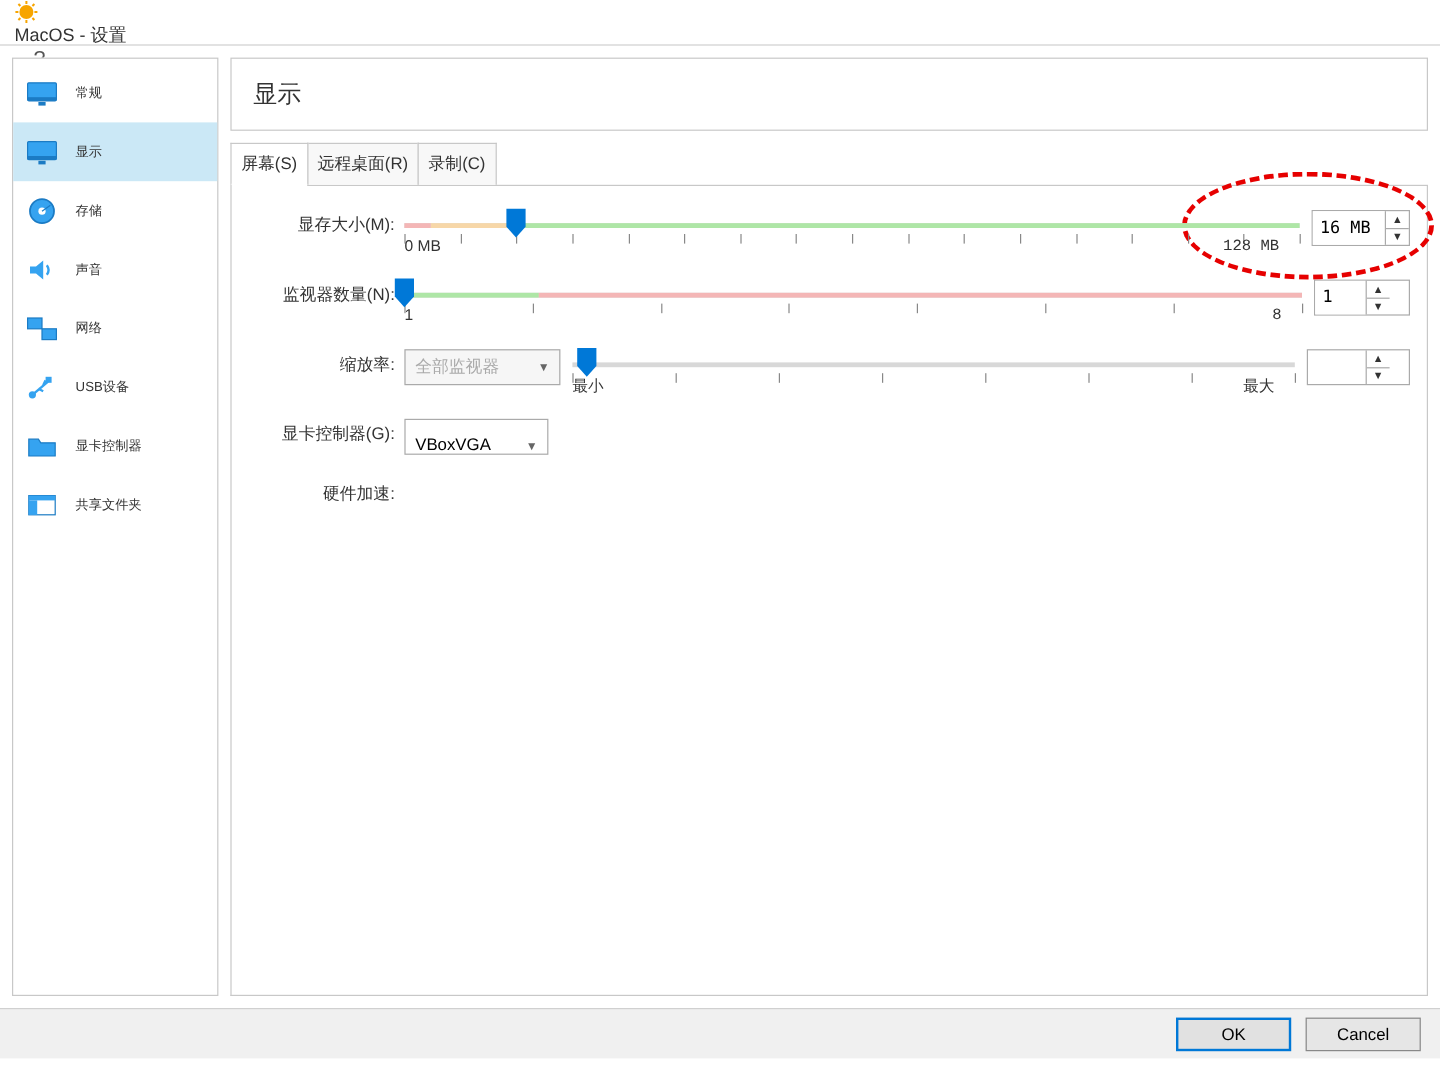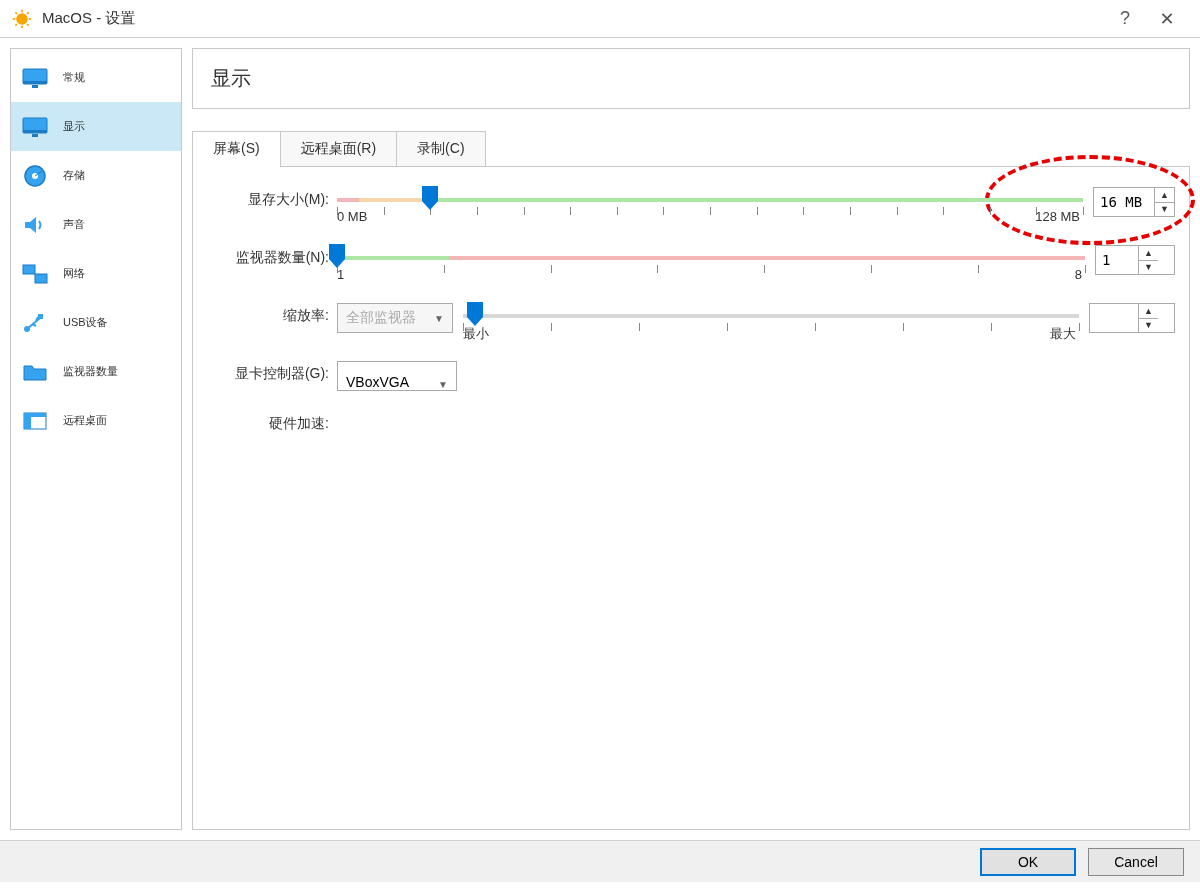--- a/index.html
+++ b/index.html
@@ -9,23 +9,24 @@
   background: #fff;
   width: 1200px;
   height: 892px;
   overflow: hidden;
   position: relative;
 }
 .titlebar {
   height: 38px;
   border-bottom: 1px solid #d0d0d0;
   display: flex;
-  align-items: center;
+  align-items: flex-start;
   padding: 0 12px;
   background: #fff;
+  flex-direction: column;
 }
 .titlebar .app-icon {
   width: 20px; height: 20px;
   margin-right: 10px;
 }
 .titlebar .title {
   flex: 1;
   color: #333;
   font-size: 15px;
 }
@@ -76,30 +77,29 @@
 }
 .page-title {
   font-size: 20px;
   color: #333;
 }
 .tab-strip {
   display: flex;
   border-bottom: 1px solid #c8c8c8;
 }
 .tab {
-  padding: 8px 20px;
+  padding: 8px 8px;
   border: 1px solid #c8c8c8;
   border-bottom: none;
   background: #fff;
   margin-right: -1px;
   cursor: pointer;
   font-size: 14px;
   color: #333;
   position: relative;
-  margin-top: 12px;
 }
 .tab.active {
   background: #fff;
   z-index: 2;
 }
 .tab.active::after {
   content: "";
   position: absolute;
   left: 0; right: 0; bottom: -1px;
   height: 2px; background: #fff;
@@ -165,21 +165,21 @@
   cursor: pointer;
 }
 .slider-labels {
   position: absolute;
   left: 0; right: 0;
   top: 22px;
   font-size: 13px;
   color: #333;
 }
 .slider-labels .left-l { position: absolute; left: 0; }
-.slider-labels .right-l { position: absolute; right: 3px; }
+.slider-labels .right-l { position: absolute; right: 17px; font-family: Liberation Mono, monospace; }
 .spin-box {
   display: flex;
   align-items: stretch;
   border: 1px solid #aaa;
   height: 30px;
   background: #fff;
 }
 .spin-box input {
   border: none;
   width: 60px;
@@ -334,31 +334,31 @@
           </svg>
         </span>
       <span class="side-label">USB设备</span>
     </div>
     <div class="side-item">
       <span class="side-icon">
           <svg width="26" height="22" viewBox="0 0 26 22">
             <path d="M2 5 L10 5 L12 8 L24 8 L24 19 L2 19 Z" fill="#35a3f0" stroke="#1b7bc4"></path>
           </svg>
         </span>
-      <span class="side-label">监视器数量</span>
+      <span class="side-label">显卡控制器</span>
     </div>
     <div class="side-item">
       <span class="side-icon">
           <svg width="26" height="22" viewBox="0 0 26 22">
             <rect x="2" y="3" width="22" height="16" fill="#fff" stroke="#1b7bc4"></rect>
             <rect x="2" y="3" width="22" height="4" fill="#35a3f0"></rect>
             <rect x="2" y="7" width="7" height="12" fill="#35a3f0"></rect>
           </svg>
         </span>
-      <span class="side-label">远程桌面</span>
+      <span class="side-label">共享文件夹</span>
     </div>
   </div>
 
   <div class="main">
     <div class="page-title-box">
       <div class="page-title">显示</div>
     </div>
 
     <div class="tab-strip">
       <div class="tab active">屏幕(S)</div>
@@ -454,21 +454,21 @@
               <div>▲</div>
               <div>▼</div>
             </div>
           </div>
         </div>
       </div>
 
       <div class="form-row">
         <div class="form-label">缩放率:</div>
         <div class="form-control">
-          <div class="select-box disabled" style="width:116px;text-align:right;">
+          <div class="select-box disabled" style="width:130px;text-align:right;">
             <span>全部监视器</span>
             <span class="caret">▼</span>
           </div>
           <div class="slider-wrap">
             <div class="slider-track">
               <div class="track-base"></div>
               <div class="ticks">
                 <div class="tick" style="left:0%"></div>
                   <div class="tick" style="left:14.28%"></div>
                   <div class="tick" style="left:28.56%"></div>

